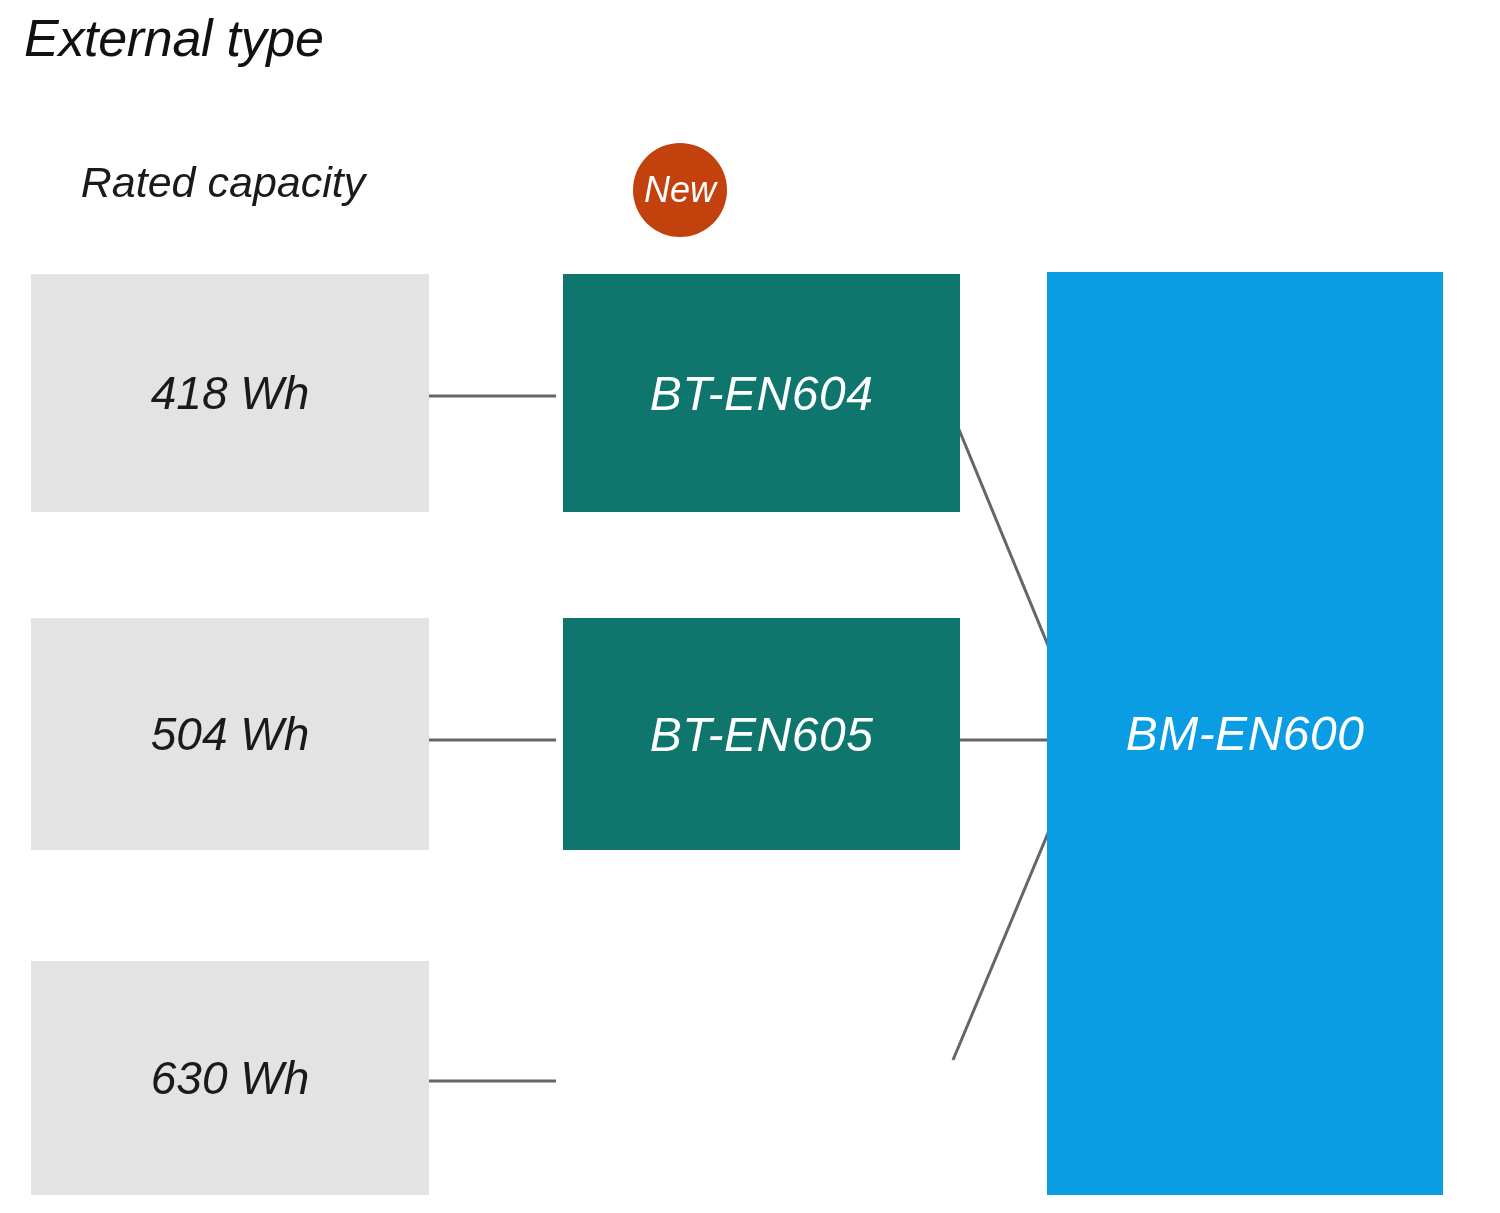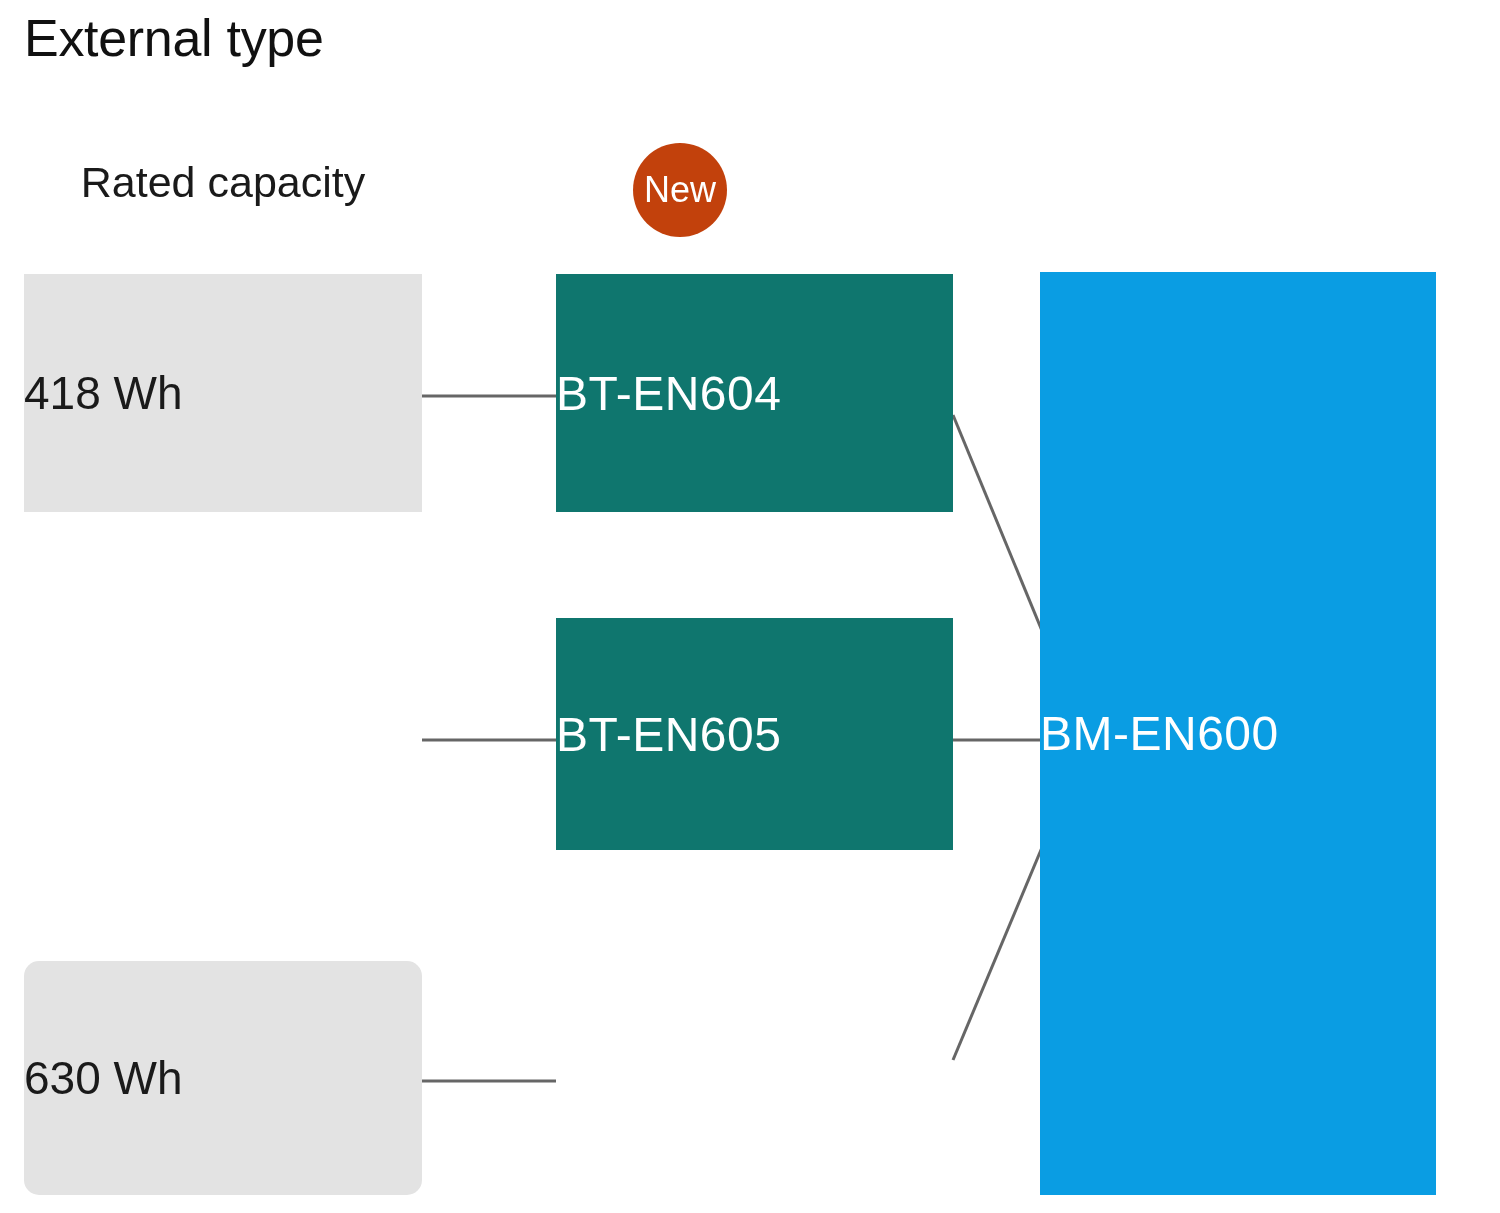--- a/index.html
+++ b/index.html
@@ -7,20 +7,21 @@
     padding: 0;
     background: #ffffff;
   }
   #canvas {
     position: relative;
     width: 1500px;
     height: 1213px;
     background: #ffffff;
     font-family: "Liberation Sans", sans-serif;
     overflow: hidden;
+    font-style: italic;
   }
 
   
   #page-title {
     position: absolute;
     left: 24px;
     top: 8px;
     font-size: 52px;
     font-weight: 400;
     color: #111111;
@@ -76,22 +77,23 @@
     width: 1500px;
     height: 1213px;
     pointer-events: none;
   }
 
   
   .node {
     position: absolute;
     display: flex;
     align-items: center;
-    justify-content: flex-start;
+    justify-content: center;
     box-sizing: border-box;
+    margin-left: 7px;
   }
   .node-capacity {
     background: #e3e3e3;
     left: 24px;
     width: 398px;
   }
   .node-capacity .node-label {
     color: #1a1a1a;
     font-size: 46px;
     font-weight: 400;
@@ -112,21 +114,21 @@
     background: #0a9de3;
     left: 1040px;
     width: 396px;
     top: 272px;
     height: 923px;
   }
 
   
   .row-0 { top: 274px; height: 238px; }
   .row-1 { top: 618px; height: 232px; }
-  .row-2 { top: 961px; height: 234px; border-radius: 15px; }
+  .row-2 { top: 961px; height: 234px; }
 </style>
 </head>
 <body>
 
 <div id="canvas">
 
   <div id="page-title">External type</div>
 
   <div id="column-label-capacity">Rated capacity</div>
 
@@ -142,20 +144,23 @@
     <line x1="422" y1="1081" x2="556" y2="1081" stroke="#666666" stroke-width="3"></line>
 
     <line x1="953" y1="415" x2="1087" y2="740" stroke="#666666" stroke-width="3"></line>
     <line x1="953" y1="740" x2="1087" y2="740" stroke="#666666" stroke-width="3"></line>
     <line x1="953" y1="1060" x2="1087" y2="740" stroke="#666666" stroke-width="3"></line>
   </svg>
 
   <div class="node node-capacity row-0">
     <span class="node-label">418 Wh</span>
   </div>
+  <div class="node node-capacity row-1">
+    <span class="node-label">504 Wh</span>
+  </div>
   <div class="node node-capacity row-2">
     <span class="node-label">630 Wh</span>
   </div>
 
   <div class="node node-battery row-0">
     <span class="node-label">BT-EN604</span>
   </div>
   <div class="node node-battery row-1">
     <span class="node-label">BT-EN605</span>
   </div>

